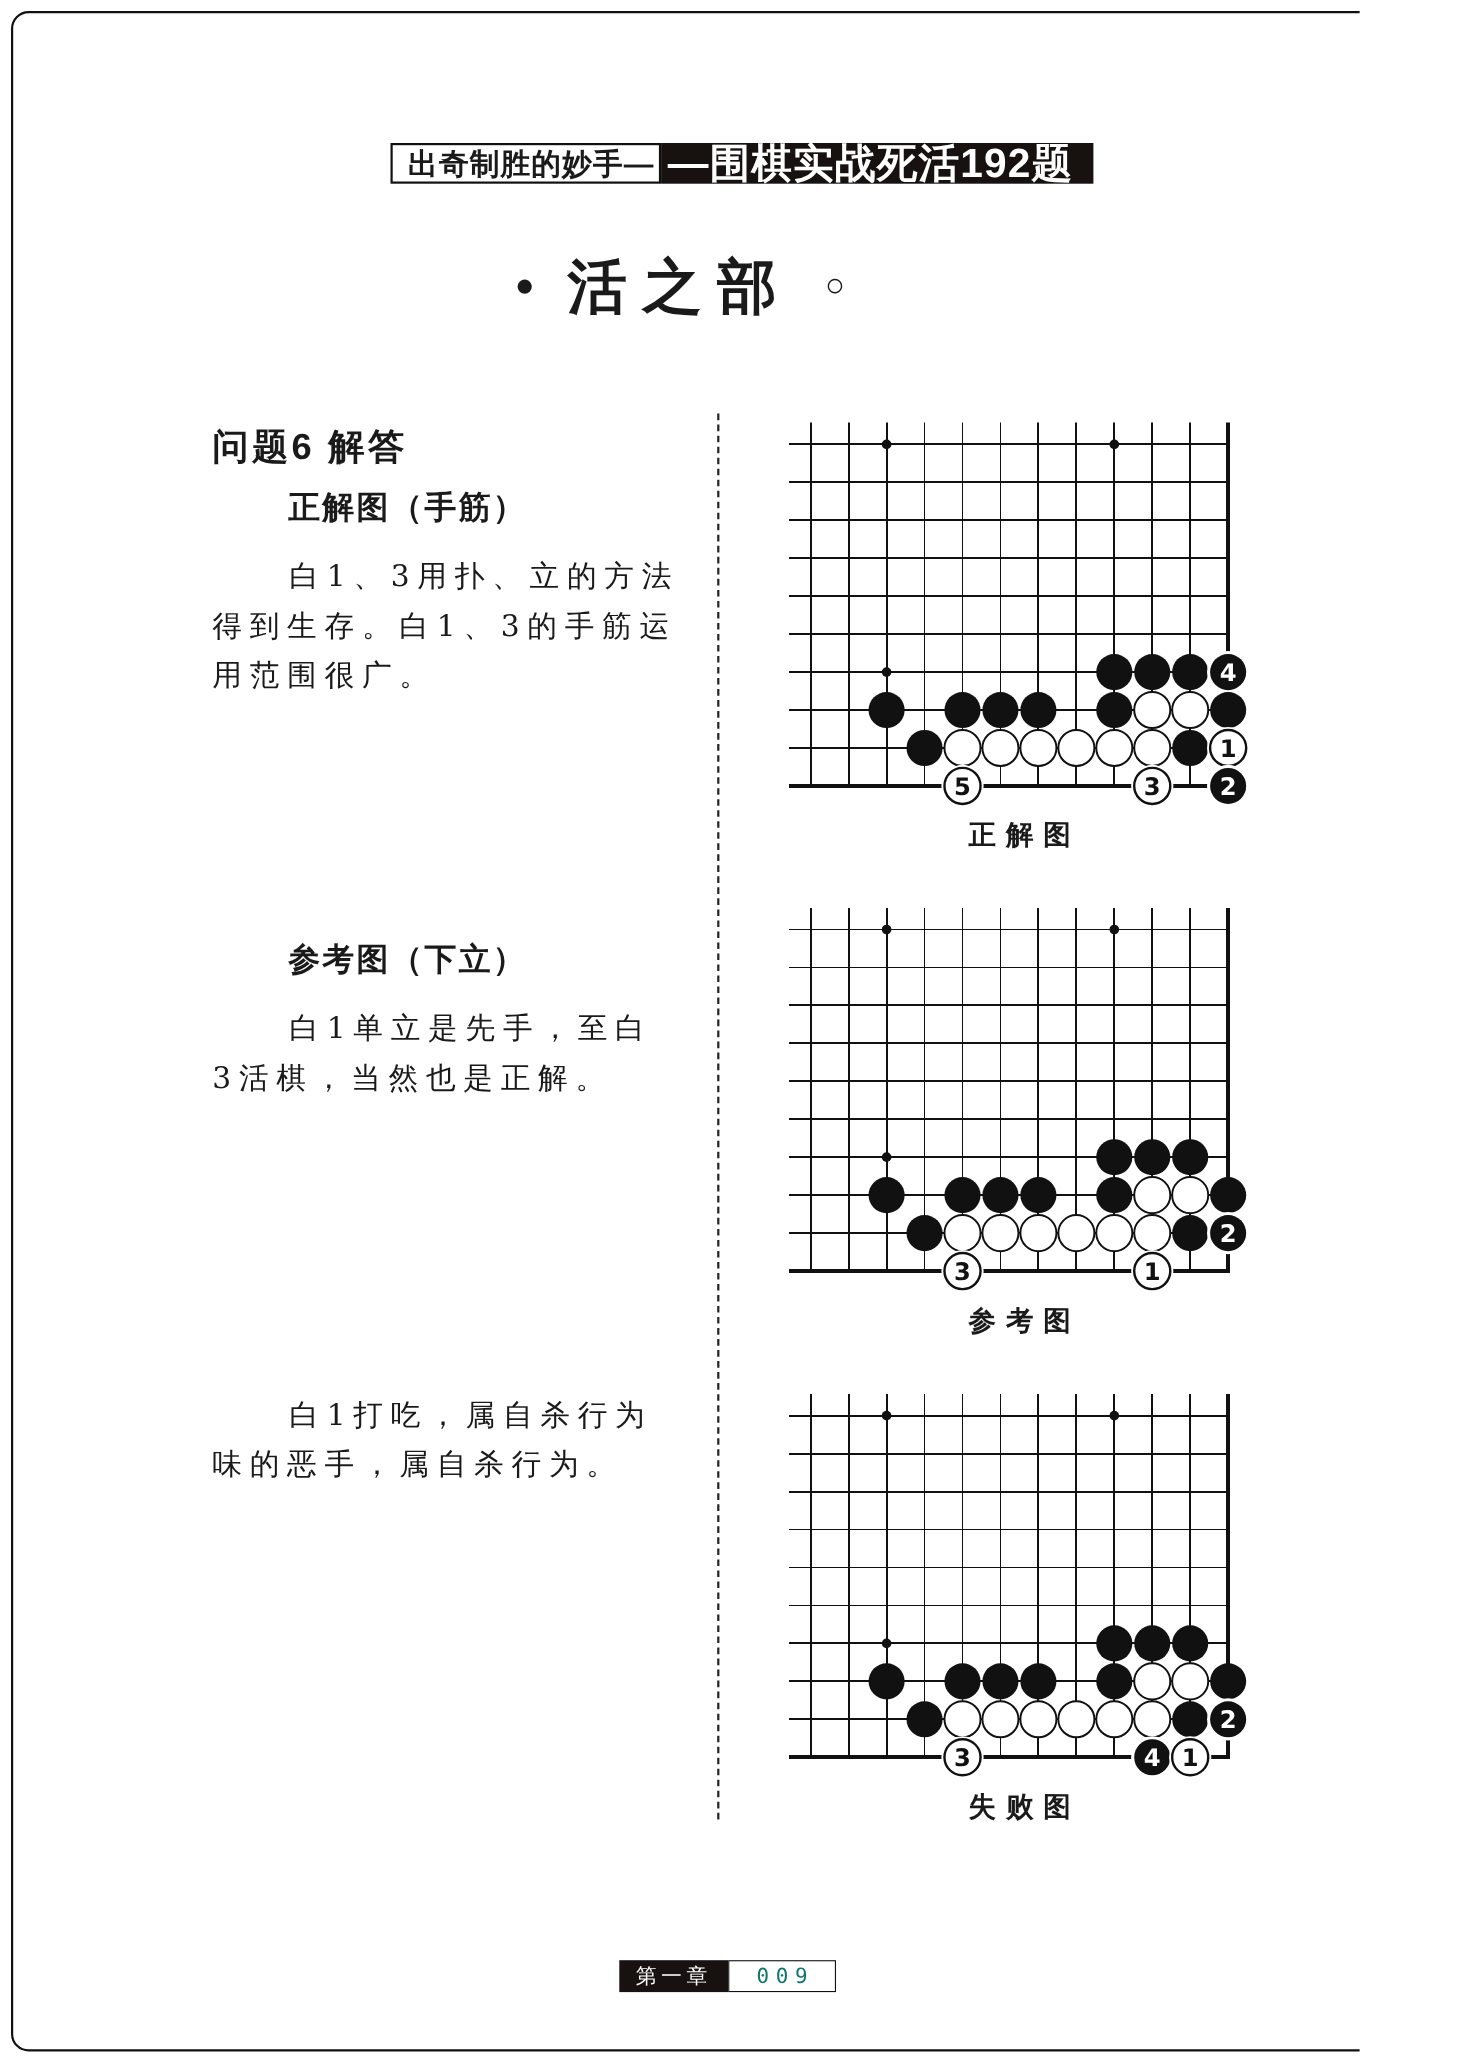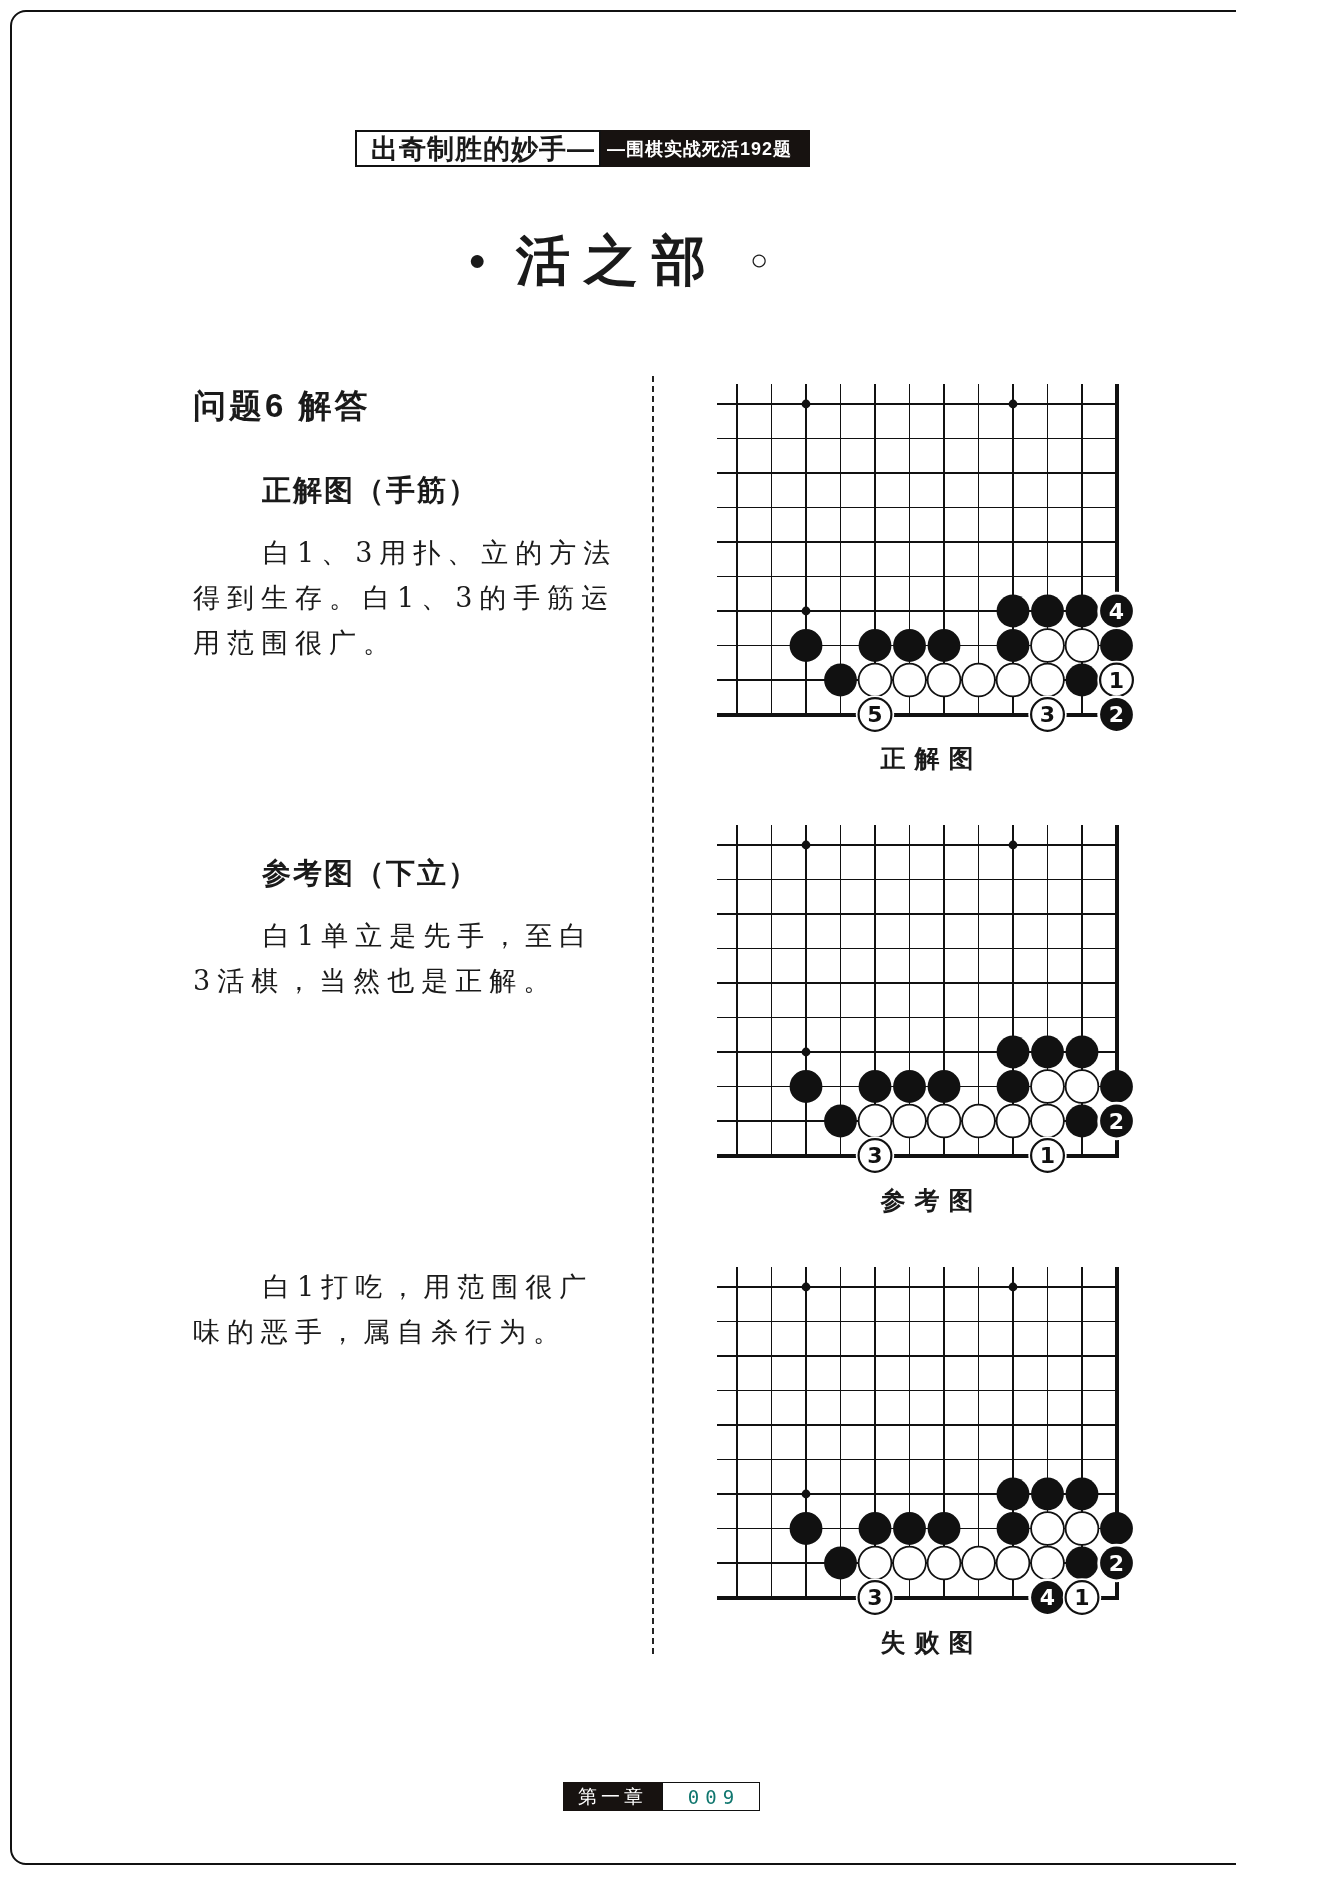--- a/index.html
+++ b/index.html
@@ -6,21 +6,21 @@
   #page{position:relative;width:1236px;height:1877px;background:#fff;overflow:hidden;
         font-family:"Liberation Sans",sans-serif;color:#1a1a1a;}
   .frame{position:absolute;left:10px;top:10px;width:1302px;height:1851px;
          border:2.5px solid #111;border-radius:16px;}
   
   .header{position:absolute;left:355px;top:130px;height:37px;display:flex;}
   .header .white-part{box-sizing:border-box;height:37px;border:2.5px solid #111;background:#fff;
         display:flex;align-items:center;padding:0 4px 0 14px;font-size:27px;font-weight:bold;
         letter-spacing:1px;white-space:nowrap;}
   .header .black-part{box-sizing:border-box;height:37px;background:#171210;color:#fff;
-        display:flex;align-items:center;padding:0 18px 0 6px;font-size:18px;font-weight:bold;
+        display:flex;align-items:center;padding:0 18px 0 6px;font-size:37px;font-weight:bold;
         letter-spacing:1px;white-space:nowrap;}
   
   .section-title{position:absolute;left:0;top:230px;width:100%;display:flex;
         justify-content:center;align-items:center;gap:30px;}
   .section-title .txt{font-family:"DejaVu Serif","Liberation Serif",serif;font-weight:bold;
         font-size:54px;letter-spacing:14px;line-height:60px;}
   .section-title .dot{font-size:30px;line-height:30px;}
   
   .problem-heading{position:absolute;left:193px;top:384px;font-size:33px;font-weight:bold;
         letter-spacing:3px;}
@@ -59,35 +59,35 @@
   </div>
 
   <div class="section-title">
     <span class="dot">●</span>
     <span class="txt">活之部</span>
     <span class="dot">○</span>
   </div>
 
   <div class="problem-heading">问题6 解答</div>
 
-  <div class="block" style="top:472px">
+  <div class="block" style="top:444px">
     <div class="bheading">正解图（手筋）</div>
     <div class="bline indent">白1、3用扑、立的方法</div>
     <div class="bline">得到生存。白1、3的手筋运</div>
     <div class="bline">用范围很广。</div>
   </div>
 
   <div class="block" style="top:855px">
     <div class="bheading">参考图（下立）</div>
     <div class="bline indent">白1单立是先手，至白</div>
     <div class="bline">3活棋，当然也是正解。</div>
   </div>
 
   <div class="block" style="top:1264px">
-    <div class="bline indent">白1打吃，用范围很广</div>
+    <div class="bline indent">白1打吃，属自杀行为</div>
     <div class="bline">味的恶手，属自杀行为。</div>
   </div>
 
   <div class="divider"></div>
 
   <div class="diagram" style="top:384px">
     <svg width="420" height="352" viewBox="0 0 420 352">
         <line x1="0" y1="20" x2="399.5" y2="20" stroke="#111111" stroke-width="1.7" shape-rendering="crispEdges"></line>
         <line x1="0" y1="54.5" x2="399.5" y2="54.5" stroke="#111111" stroke-width="1.7" shape-rendering="crispEdges"></line>
         <line x1="0" y1="89" x2="399.5" y2="89" stroke="#111111" stroke-width="1.7" shape-rendering="crispEdges"></line>

